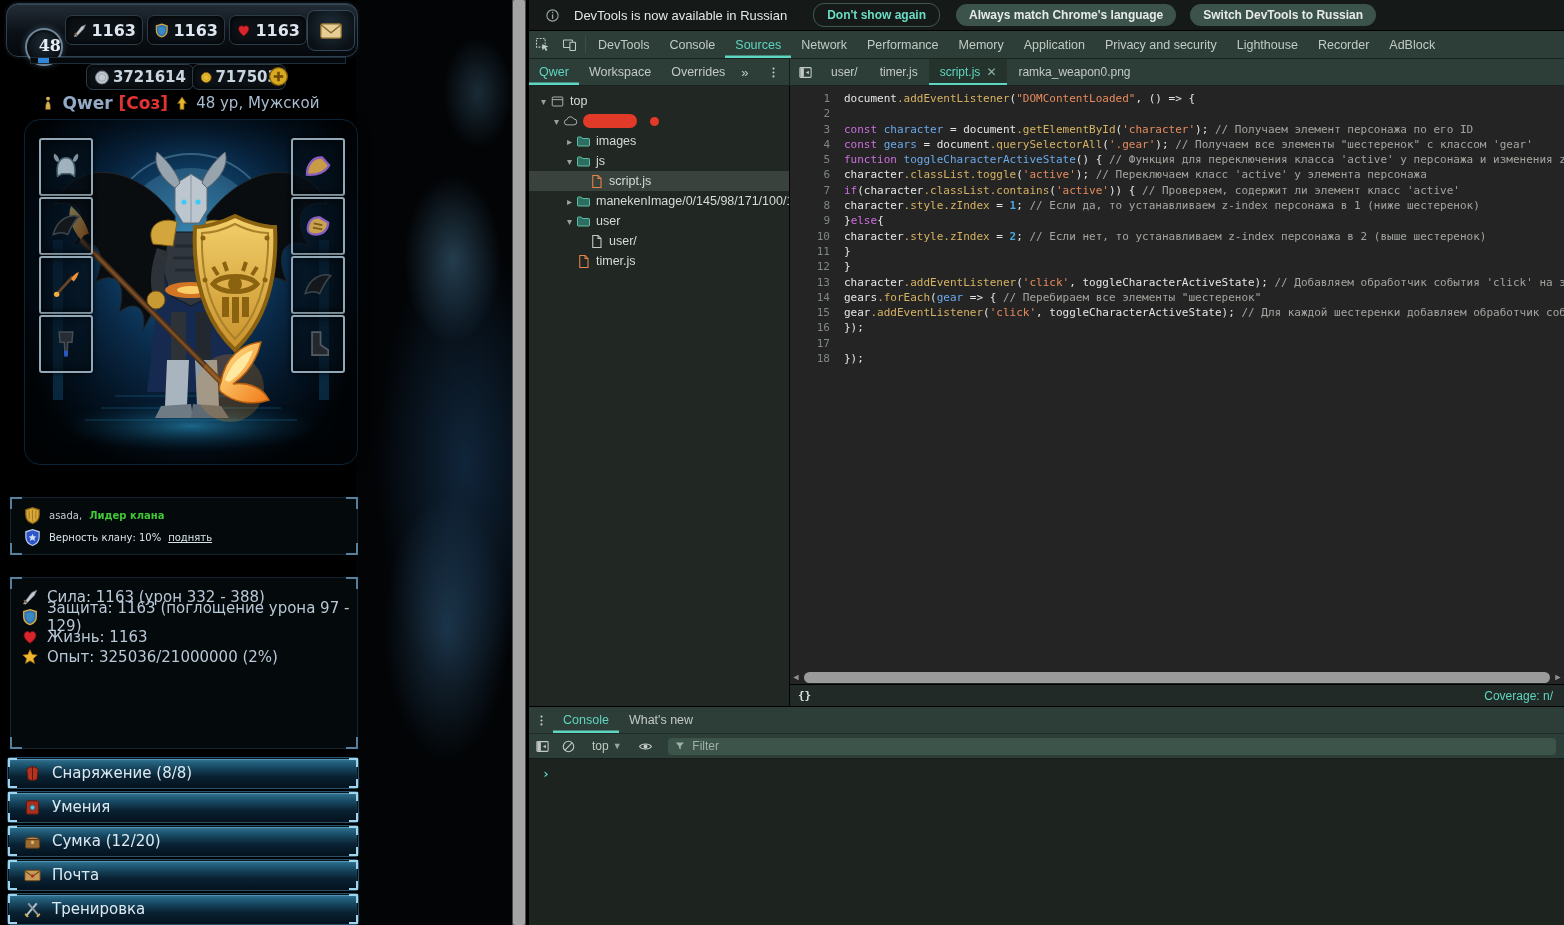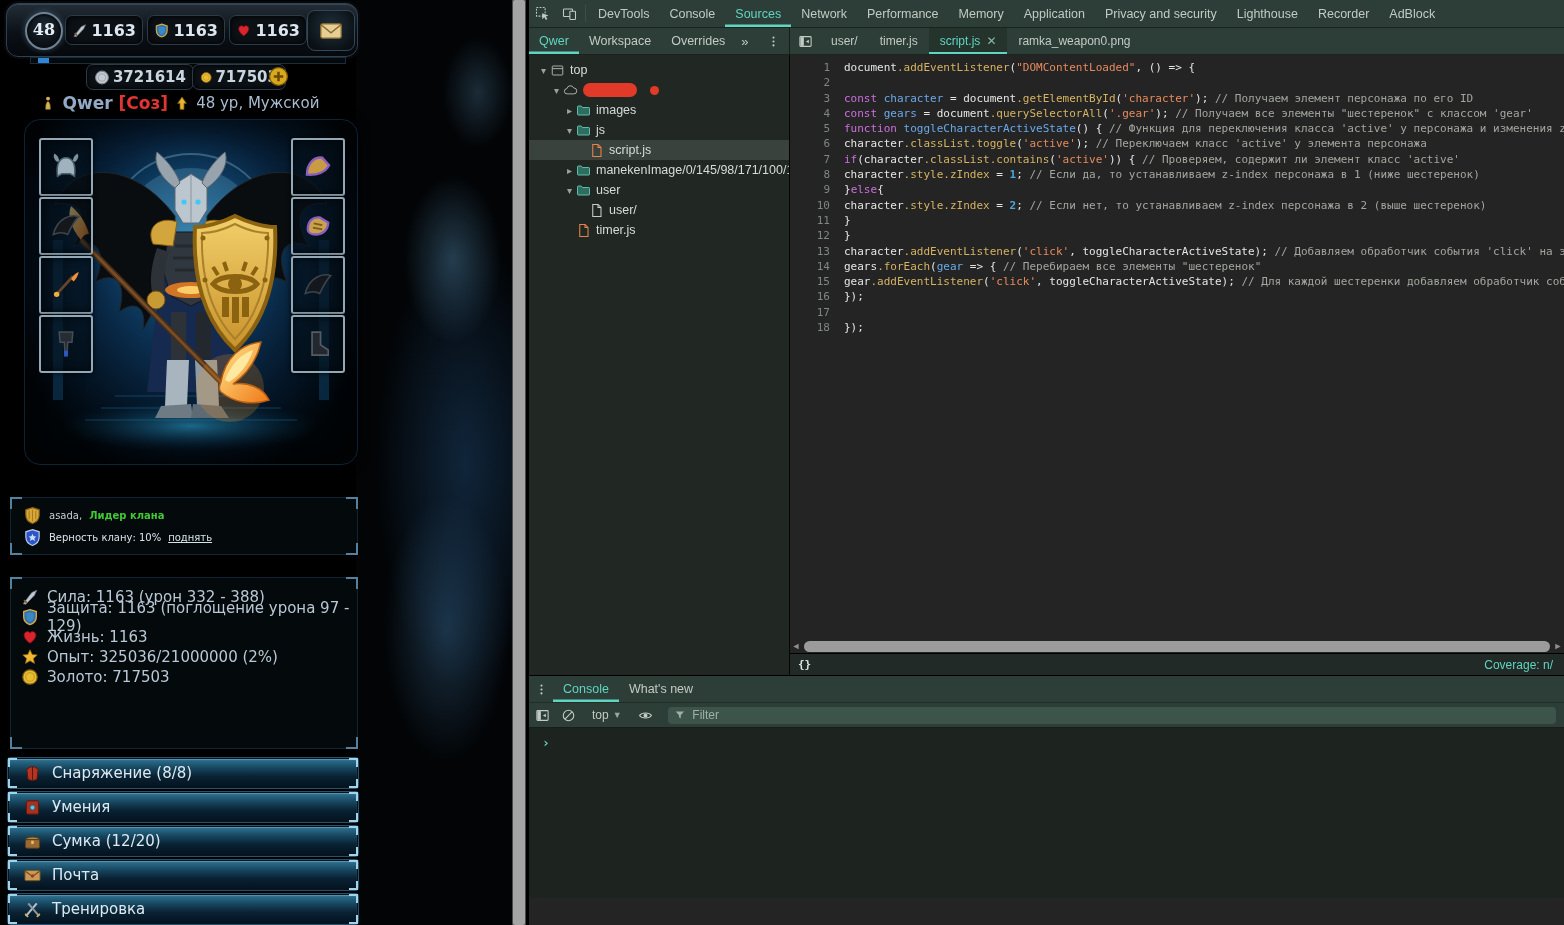--- a/index.html
+++ b/index.html
@@ -15,24 +15,24 @@
       radial-gradient(90px 190px at 58% 68%, rgba(70,130,180,.34), transparent 70%),
       radial-gradient(50px 80px at 78% 10%, rgba(100,160,200,.25), transparent 70%),
       radial-gradient(120px 300px at 70% 50%, rgba(30,70,110,.5), transparent 75%),
       #020406;}
   #page-scrollbar{position:absolute;left:512px;top:0;width:14px;height:925px;background:#4a4a4a;}
   #page-scrollbar .thumb{position:absolute;left:1px;top:0;width:12px;height:925px;background:#a4a4a4;border-radius:2px;}
 
   #hud{position:absolute;left:6px;top:3px;width:350px;height:52px;border-radius:12px;
     background:linear-gradient(180deg,#232d36 0%,#0c1117 55%,#05080c 100%);
     border:1px solid #2e4150;box-shadow:0 0 0 2px #07090c, inset 0 1px 0 rgba(150,190,220,.18);}
-  #level-badge{position:absolute;left:18px;top:8px;width:34px;height:34px;border-radius:50%;
+  #level-badge{position:absolute;left:18px;top:24px;width:34px;height:34px;border-radius:50%;
     background:radial-gradient(circle at 50% 38%,#1d2a34,#090d11 75%);
     border:2px solid #6e8496;box-shadow:inset 0 0 0 2px #0a1014, 0 0 6px rgba(120,170,210,.35);
-    color:#e6eef5;font:bold 16px/31px "DejaVu Serif",serif;text-align:center;}
+    color:#e6eef5;font:bold 16px/31px "DejaVu Serif",serif;text-align:right;}
   .hud-pill{position:absolute;top:11px;height:28px;border-radius:7px;background:#0c1116;border:1px solid #2c3b48;
     box-shadow:inset 0 0 7px #000;display:flex;align-items:center;gap:4px;padding:0 6px;color:#dde6ee;font-weight:bold;font-size:16px;}
   .hud-pill .ic{width:19px;height:19px;}
   #pill-attack{left:58px;width:64px;}
   #pill-defense{left:140px;width:64px;}
   #pill-health{left:222px;width:64px;}
   #mail-btn{position:absolute;left:300px;top:6px;width:46px;height:39px;border-radius:8px;
     background:radial-gradient(circle at 50% 40%,#20303c,#0a1014 80%);border:1px solid #33475a;display:flex;align-items:center;justify-content:center;}
   #mail-btn .ic{width:30px;height:24px;}
   #xp-bar{position:absolute;left:30px;top:57px;width:314px;height:5px;background:#06090c;border:1px solid #1d2c39;}
@@ -447,29 +447,20 @@
             <span>Жизнь: 1163</span>
           </div>
           <div class="stat-row">
             <span class="ic">
               <svg viewBox="0 0 20 20">
                 <path d="M10 2 L12.4 7.2 L18 7.8 L13.8 11.6 L15 17.2 L10 14.2 L5 17.2 L6.2 11.6 L2 7.8 L7.6 7.2 Z" fill="#f0b82c" stroke="#9a6a10" stroke-width="0.8"></path>
               </svg>
             </span>
             <span>Опыт: 325036/21000000 (2%)</span>
           </div>
-          <div class="stat-row">
-            <span class="ic">
-              <svg viewBox="0 0 20 20">
-                <circle cx="10" cy="10" r="8" fill="#e8bd32" stroke="#8a6210" stroke-width="1.3"></circle>
-                <circle cx="10" cy="10" r="4.8" fill="none" stroke="#c79a1e" stroke-width="1.2"></circle>
-              </svg>
-            </span>
-            <span>Золото: 717503</span>
-          </div>
         </div>
     </div>
 
     <div id="menu">
         <div class="menu-btn" style="top: 758px;">
           <span class="cnr tl"></span>
           <span class="cnr tr"></span>
           <span class="cnr bl"></span>
           <span class="cnr br"></span>
           <span class="ic">
@@ -533,20 +524,33 @@
               <path d="M2.2 14.5 l3.3 3.3 M17.8 14.5 l-3.3 3.3" stroke="#d8b050" stroke-width="1.6"></path>
             </svg>
           </span>
           <span>Тренировка</span>
         </div>
       </div>
   </div>
 
   <div id="devtools">
 
+    <div id="notif">
+      <span class="ic">
+          <svg viewBox="0 0 20 20">
+            <circle cx="10" cy="10" r="7.5" fill="none" stroke="#9aa39e" stroke-width="1.5"></circle>
+            <rect x="9.2" y="8.5" width="1.8" height="6" fill="#9aa39e"></rect>
+            <rect x="9.2" y="5" width="1.8" height="1.9" fill="#9aa39e"></rect>
+          </svg>
+        </span>
+      <span id="notif-msg">DevTools is now available in Russian</span>
+      <div class="pill-btn" id="btn-dismiss">Don't show again</div>
+      <div class="pill-btn" id="btn-match">Always match Chrome's language</div>
+      <div class="pill-btn" id="btn-switch">Switch DevTools to Russian</div>
+    </div>
 
     <div id="tabrow">
       <div class="tbtn">
           <span class="ic">
             <svg viewBox="0 0 20 20">
               <rect x="2" y="2" width="11.5" height="11.5" fill="none" stroke="#c3cac5" stroke-width="1.4" stroke-dasharray="2.4 1.8"></rect>
               <path d="M9.5 9.5 L18 12.6 L14.4 13.9 L16.5 17.4 L14.5 18.5 L12.5 14.9 L9.8 17.6 Z" fill="#c3cac5"></path>
             </svg>
           </span>
         </div>

